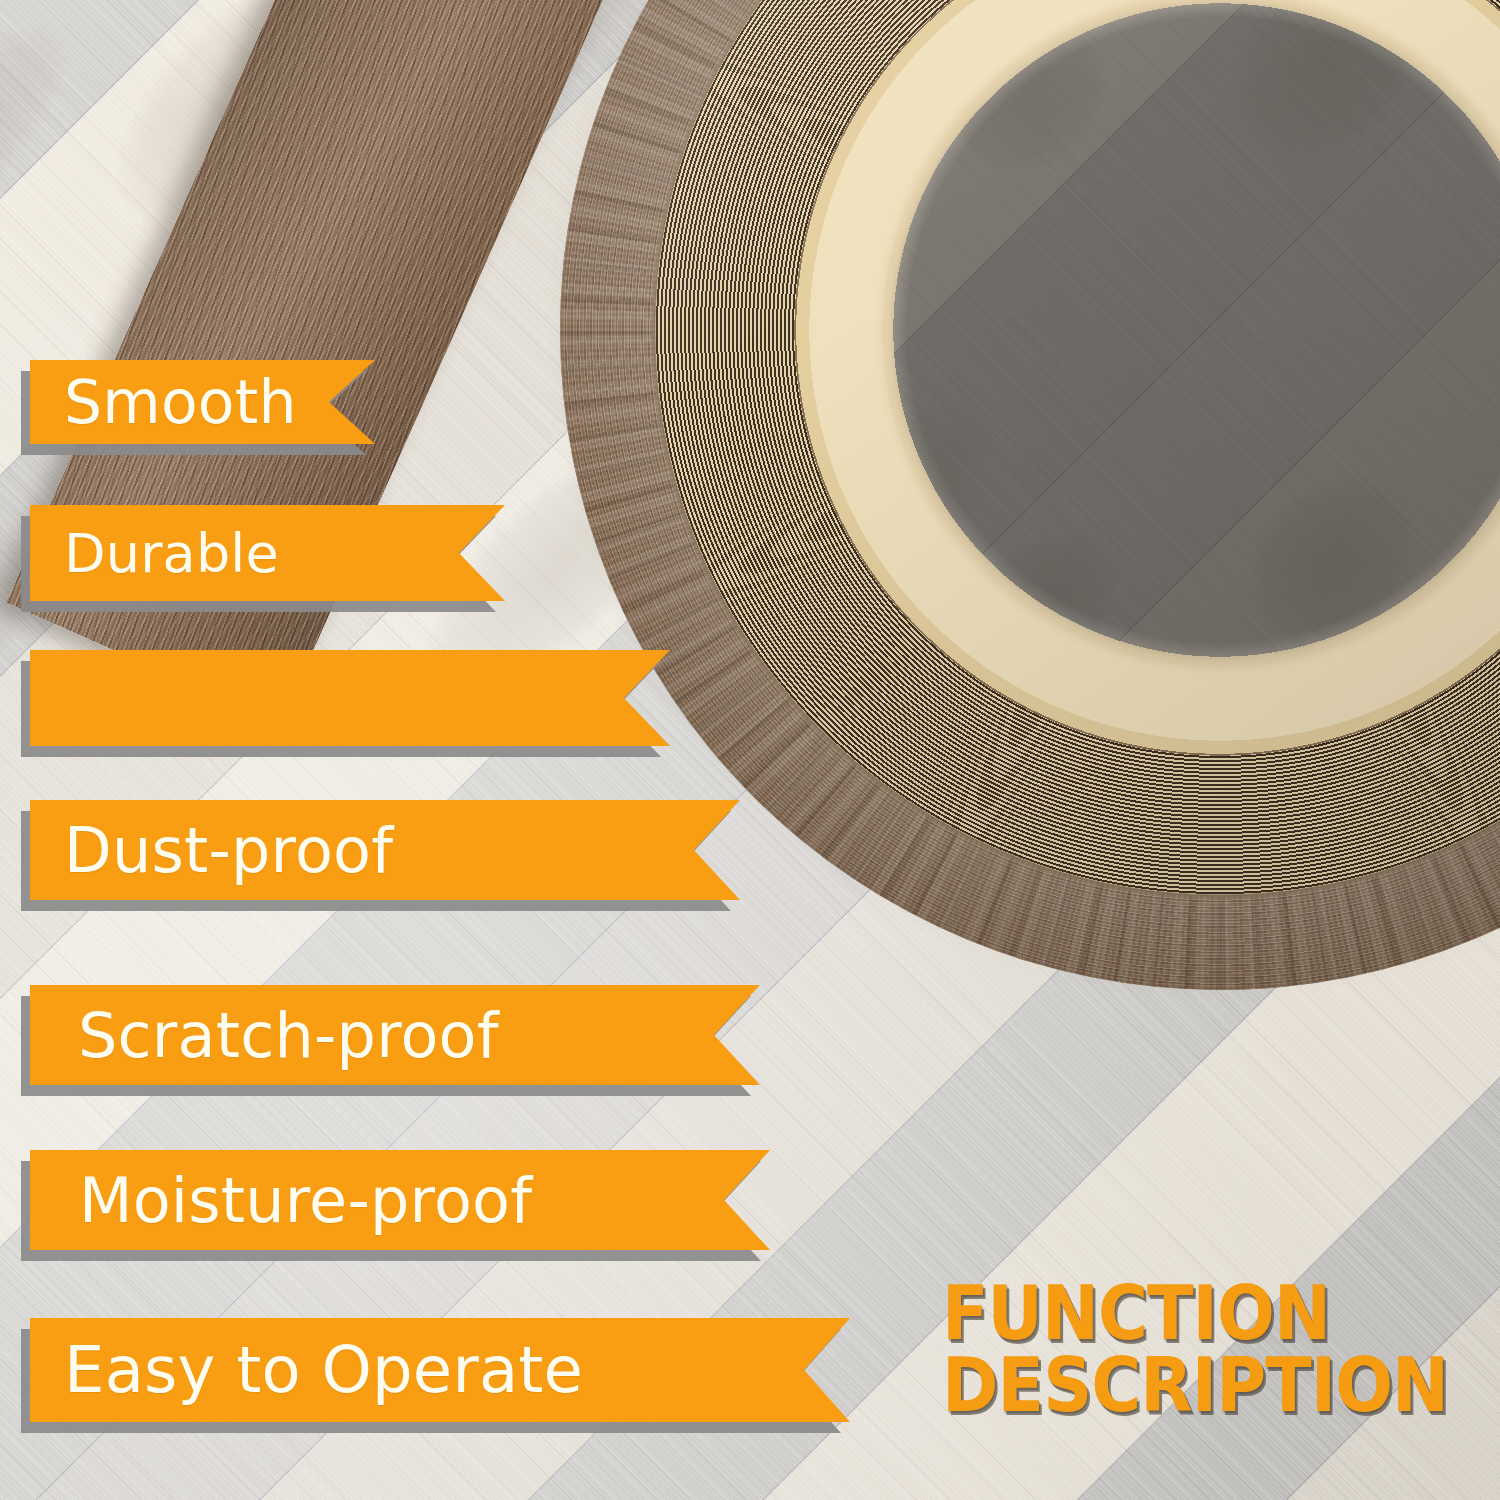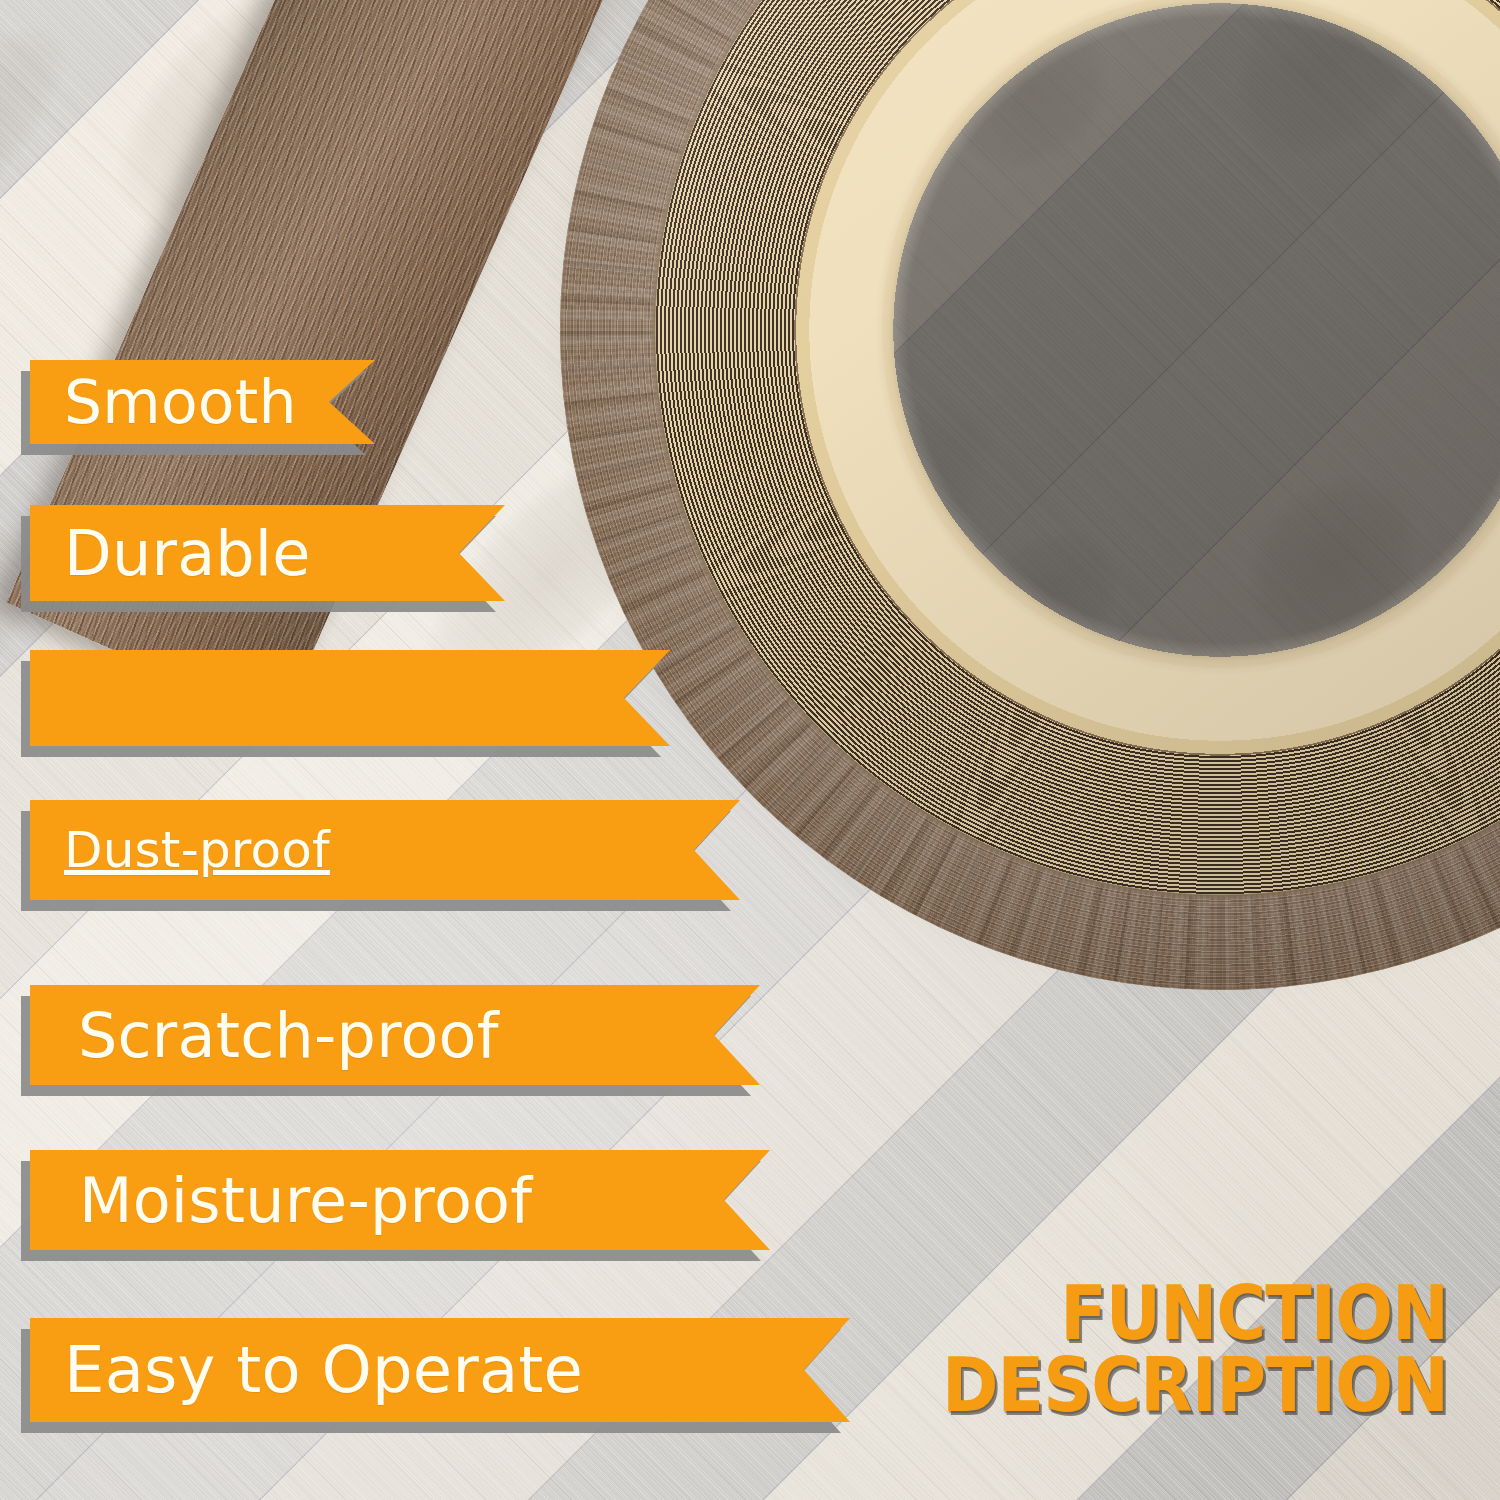--- a/index.html
+++ b/index.html
@@ -114,21 +114,21 @@
   .banner .shape{position:absolute;inset:0;background:var(--orange);
     -webkit-clip-path:var(--clip);clip-path:var(--clip);}
   .banner .shadow{position:absolute;inset:0;background:#8b8b8b;
     -webkit-clip-path:var(--clip);clip-path:var(--clip);
     transform:translate(-9px,11px);opacity:.92;}
   .banner .label{position:relative;z-index:3;color:#fffdf0;
     font-family:"DejaVu Sans",sans-serif;font-weight:400;letter-spacing:.2px;
     white-space:nowrap;text-shadow:0 1px 1px rgba(120,70,0,.14);}
 
   
-  .fn-desc{position:absolute;right:52px;bottom:78px;text-align:right;z-index:6;}
+  .fn-desc{position:absolute;right:52px;bottom:78px;text-align:left;z-index:6;}
   .fn-line{font-family:"DejaVu Sans",sans-serif;font-weight:700;
     color:#F59C12;font-size:74px;line-height:.98;letter-spacing:-1px;
     transform:scaleX(.92);transform-origin:100% 50%;
     text-shadow:3px 4px 0 rgba(72,66,58,.62), 1px 2px 1px rgba(72,66,58,.45);}
 </style>
 </head>
 <body>
 
 <div id="stage">
 
@@ -250,30 +250,30 @@
 
   <div class="banners" id="banner-host">
       <div class="banner" style="left: 30px; top: 360px; width: 345px; height: 84px; --clip: polygon(0% 0%, 100% 0%, 86.667% 50%, 100% 100%, 0% 100%); --orange: #F99D12;">
         <div class="shadow" style="background: rgb(139, 139, 139);"></div>
         <div class="shape"></div>
         <span class="label" style="font-size: 60px; margin-left: 34px; color: rgb(255, 253, 240);">Smooth</span>
       </div>
       <div class="banner" style="left: 30px; top: 505px; width: 475px; height: 96px; --clip: polygon(0% 0%, 100% 0%, 90.316% 50%, 100% 100%, 0% 100%); --orange: #F99D12;">
         <div class="shadow" style="background: rgb(139, 139, 139);"></div>
         <div class="shape"></div>
-        <span class="label" style="font-size: 62px; margin-left: 34px; color: rgb(255, 253, 240);">Durable</span>
+        <span class="label" style="font-size: 54px; margin-left: 34px; color: rgb(255, 253, 240);">Durable</span>
       </div>
       <div class="banner" style="left: 30px; top: 650px; width: 640px; height: 96px; --clip: polygon(0% 0%, 100% 0%, 92.813% 50%, 100% 100%, 0% 100%); --orange: #F99D12;">
         <div class="shadow" style="background: rgb(139, 139, 139);"></div>
         <div class="shape"></div>
       </div>
       <div class="banner" style="left: 30px; top: 800px; width: 710px; height: 100px; --clip: polygon(0% 0%, 100% 0%, 93.521% 50%, 100% 100%, 0% 100%); --orange: #F99D12;">
         <div class="shadow" style="background: rgb(139, 139, 139);"></div>
         <div class="shape"></div>
-        <span class="label" style="font-size: 50px; margin-left: 34px; color: rgb(255, 253, 240); text-decoration: underline;">Dust-proof</span>
+        <span class="label" style="font-size: 62px; margin-left: 34px; color: rgb(255, 253, 240);">Dust-proof</span>
       </div>
       <div class="banner" style="left: 30px; top: 985px; width: 730px; height: 100px; --clip: polygon(0% 0%, 100% 0%, 93.699% 50%, 100% 100%, 0% 100%); --orange: #F99D12;">
         <div class="shadow" style="background: rgb(139, 139, 139);"></div>
         <div class="shape"></div>
         <span class="label" style="font-size: 62px; margin-left: 48px; color: rgb(255, 253, 240);">Scratch-proof</span>
       </div>
       <div class="banner" style="left: 30px; top: 1150px; width: 740px; height: 100px; --clip: polygon(0% 0%, 100% 0%, 93.784% 50%, 100% 100%, 0% 100%); --orange: #F99D12;">
         <div class="shadow" style="background: rgb(139, 139, 139);"></div>
         <div class="shape"></div>
         <span class="label" style="font-size: 62px; margin-left: 49px; color: rgb(255, 253, 240);">Moisture-proof</span>

